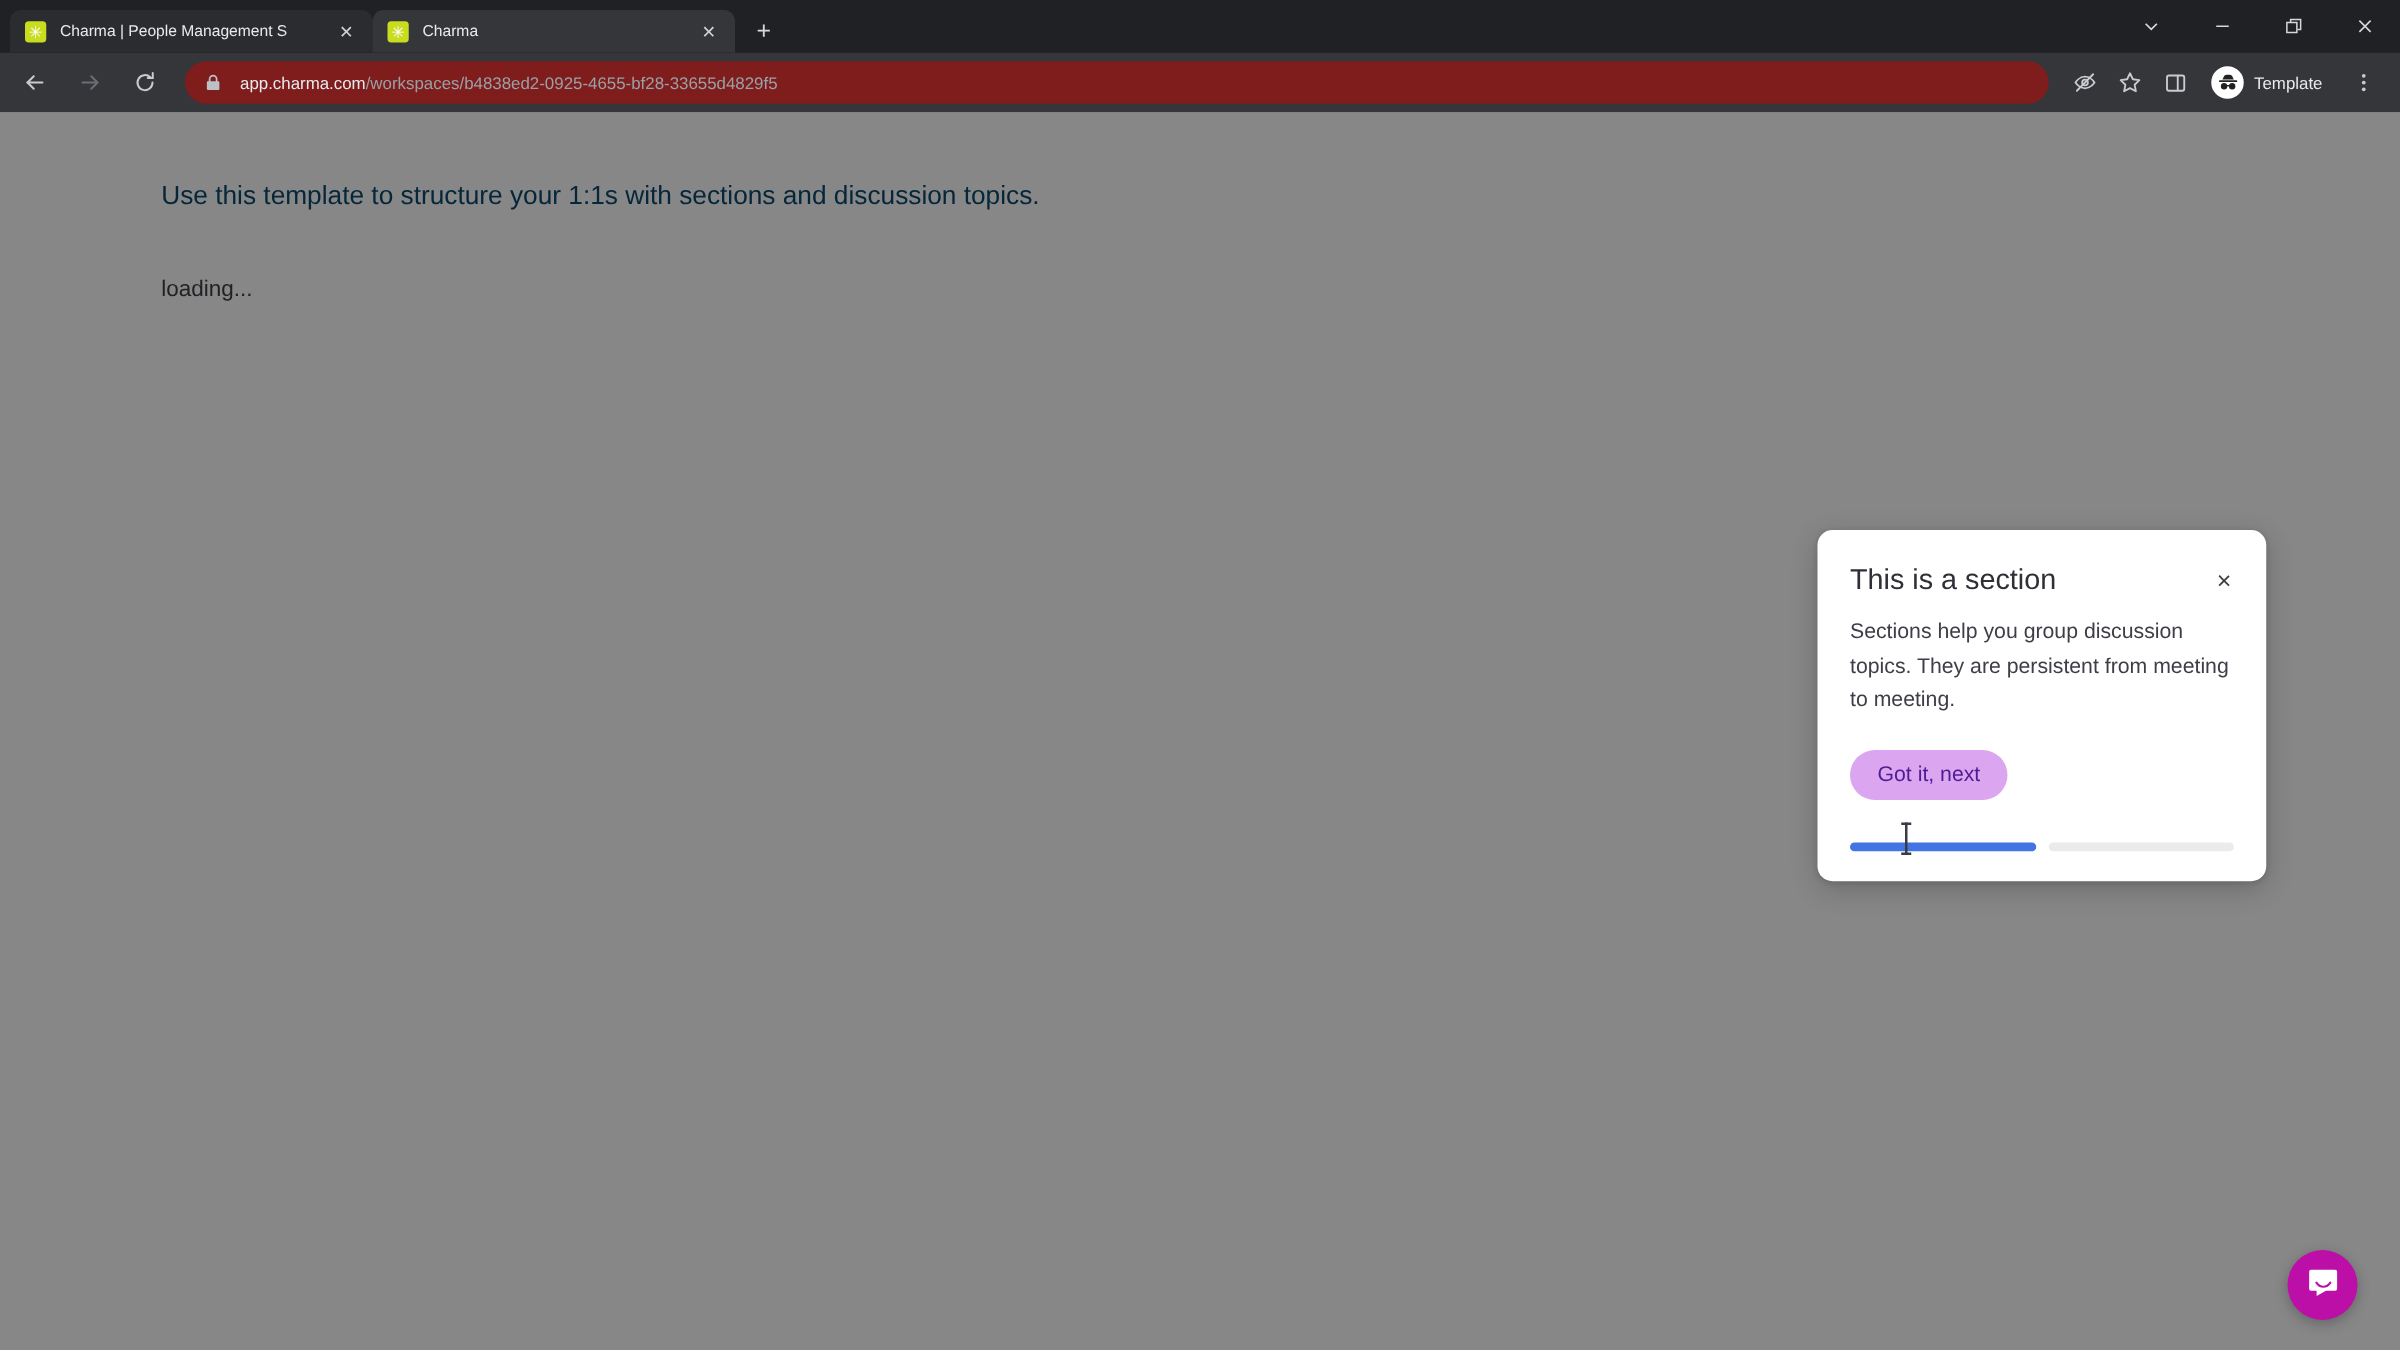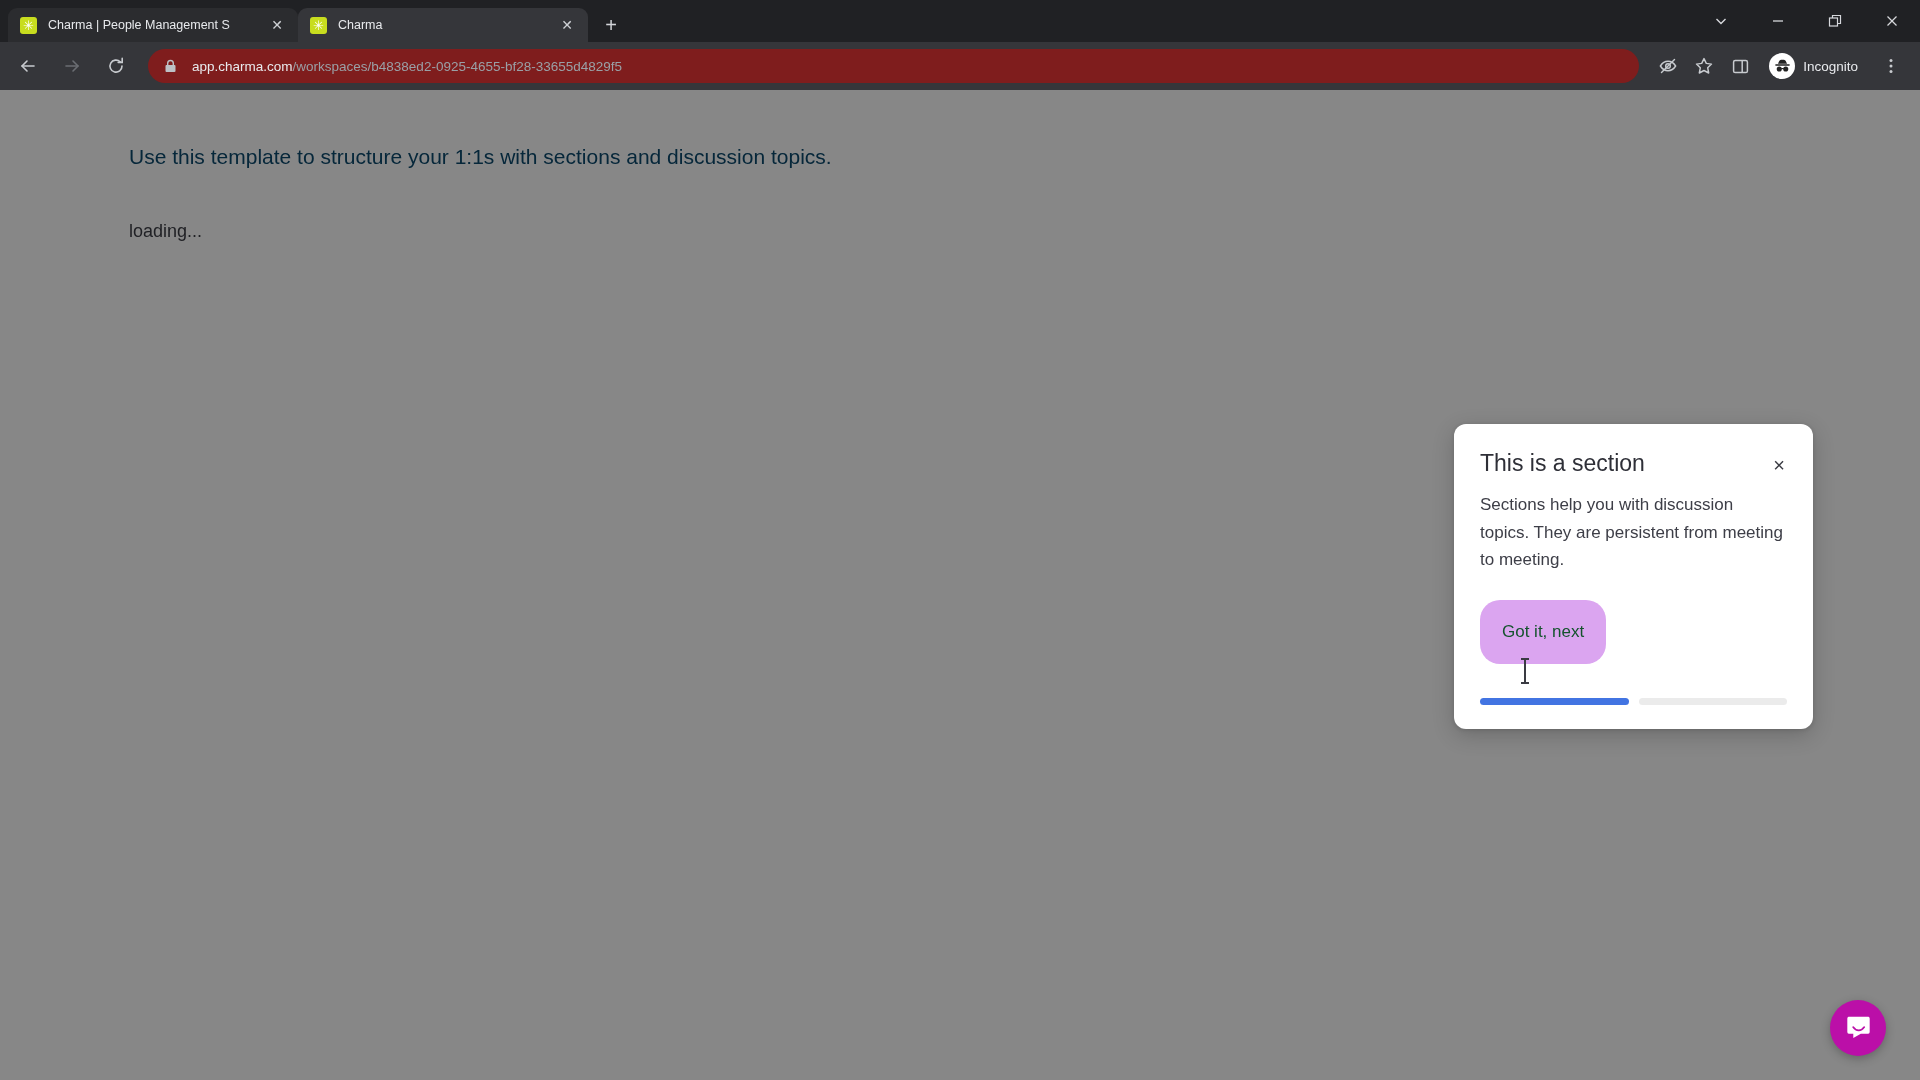--- a/index.html
+++ b/index.html
@@ -252,24 +252,24 @@
   .pop-body {
     margin-top: 14px;
     font-size: 17px;
     line-height: 1.62;
     color: #3d3e47;
   }
   .pop-cta {
     margin-top: 26px;
     display: inline-block;
     background: #dba5f0;
-    color: #14532d;
+    color: #4c1d95;
     border: none;
     border-radius: 20px;
-    padding: 22px 22px;
+    padding: 10px 22px;
     font-size: 17px;
     font-family: inherit;
     cursor: pointer;
   }
   .pop-progress {
     margin-top: 34px;
     display: flex;
     gap: 10px;
   }
   .prog-seg { height: 7px; border-radius: 4px; flex: 1 1 0; }
@@ -408,21 +408,21 @@
       <div class="incognito-chip">
         <span class="incog-avatar">
           <svg width="19" height="19" viewBox="0 0 20 20" fill="#222">
             <path d="M10 3c-2 0-2.9.4-3.4 1.2L5.2 7h9.6l-1.4-2.8C12.9 3.4 12 3 10 3z"></path>
             <rect x="2.3" y="7.6" width="15.4" height="1.5" rx=".75"></rect>
             <circle cx="6.6" cy="12.6" r="2.7"></circle>
             <circle cx="13.4" cy="12.6" r="2.7"></circle>
             <rect x="8.6" y="11.6" width="2.8" height="1.2"></rect>
           </svg>
         </span>
-        <span>Incognito</span>
+        <span>Template</span>
       </div>
 
       <div class="tb-icon">
         <svg width="18" height="18" viewBox="0 0 18 18" fill="currentColor">
             <circle cx="9" cy="3.6" r="1.5"></circle>
             <circle cx="9" cy="9" r="1.5"></circle>
             <circle cx="9" cy="14.4" r="1.5"></circle>
           </svg>
       </div>
     </div>
@@ -434,21 +434,21 @@
     <div class="page-body">
       <p class="page-desc">Use this template to structure your 1:1s with sections and discussion topics.</p>
       <p class="loading-text">loading...</p>
     </div>
 
     <div class="popover">
       <div class="pop-head">
         <div class="pop-title">This is a section</div>
         <button class="pop-close">×</button>
       </div>
-      <div class="pop-body">Sections help you with discussion topics. They are persistent from meeting to meeting.</div>
+      <div class="pop-body">Sections help you group discussion topics. They are persistent from meeting to meeting.</div>
       <button class="pop-cta">Got it, next</button>
       <div class="pop-progress">
         <div class="prog-seg done"></div>
         <div class="prog-seg todo"></div>
       </div>
     </div>
 
     <div class="text-caret"></div>
 
     <div class="intercom">

